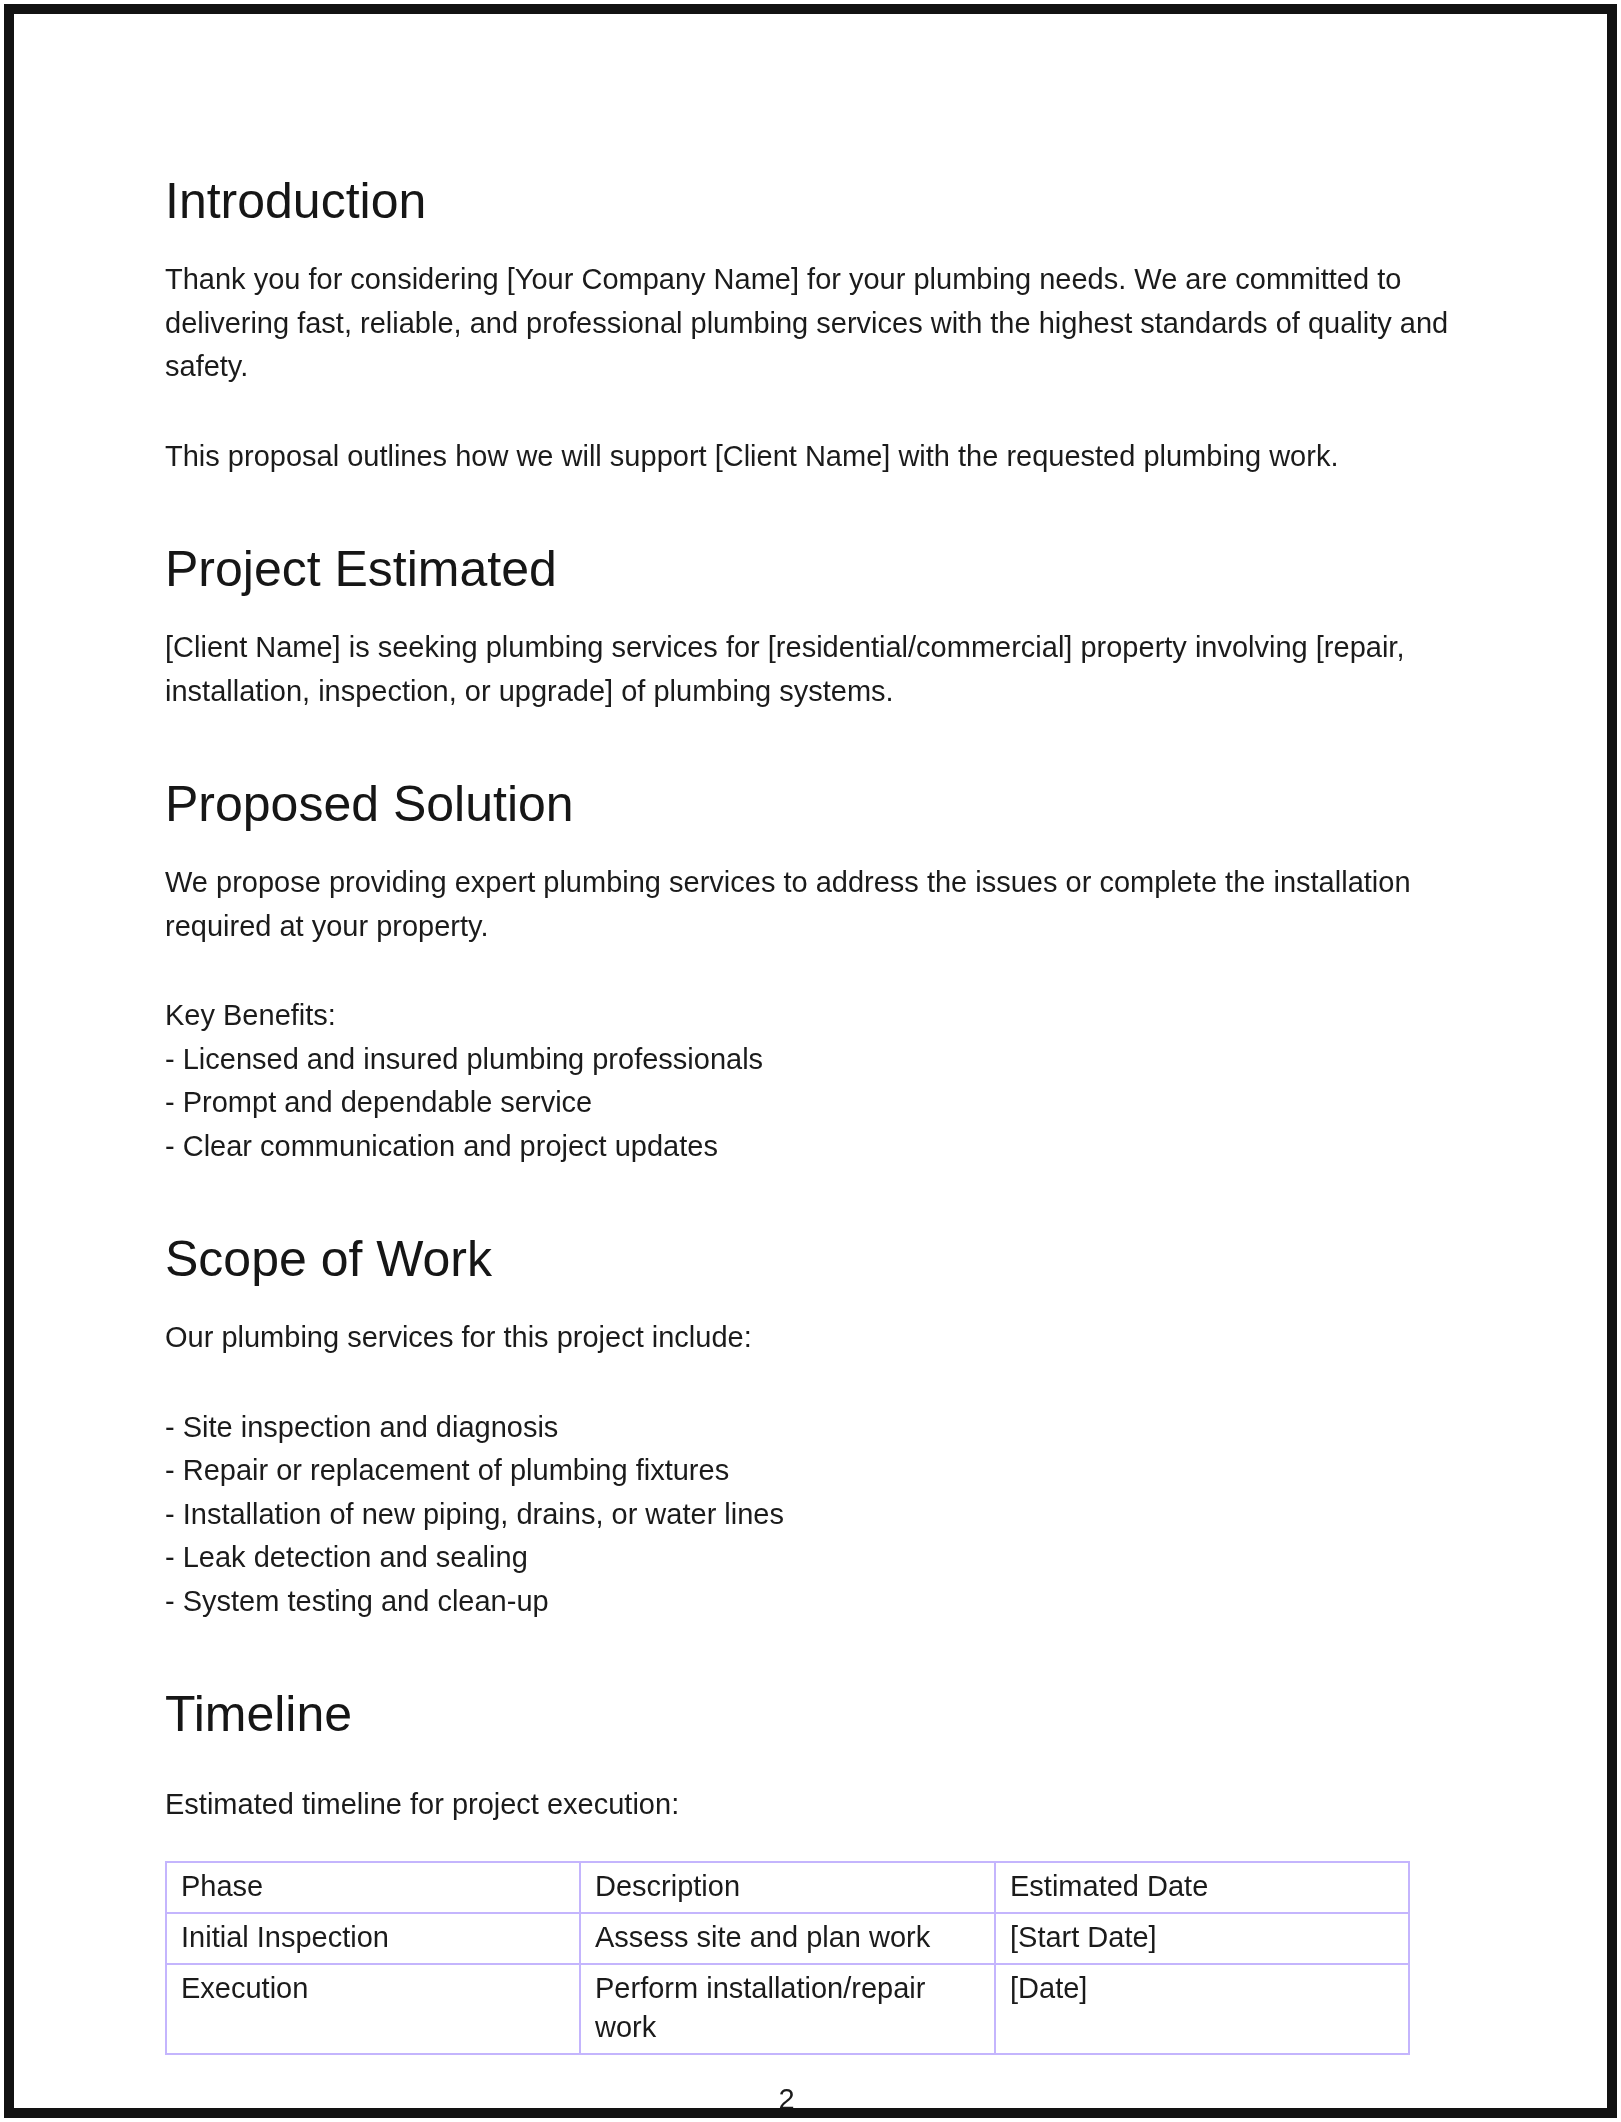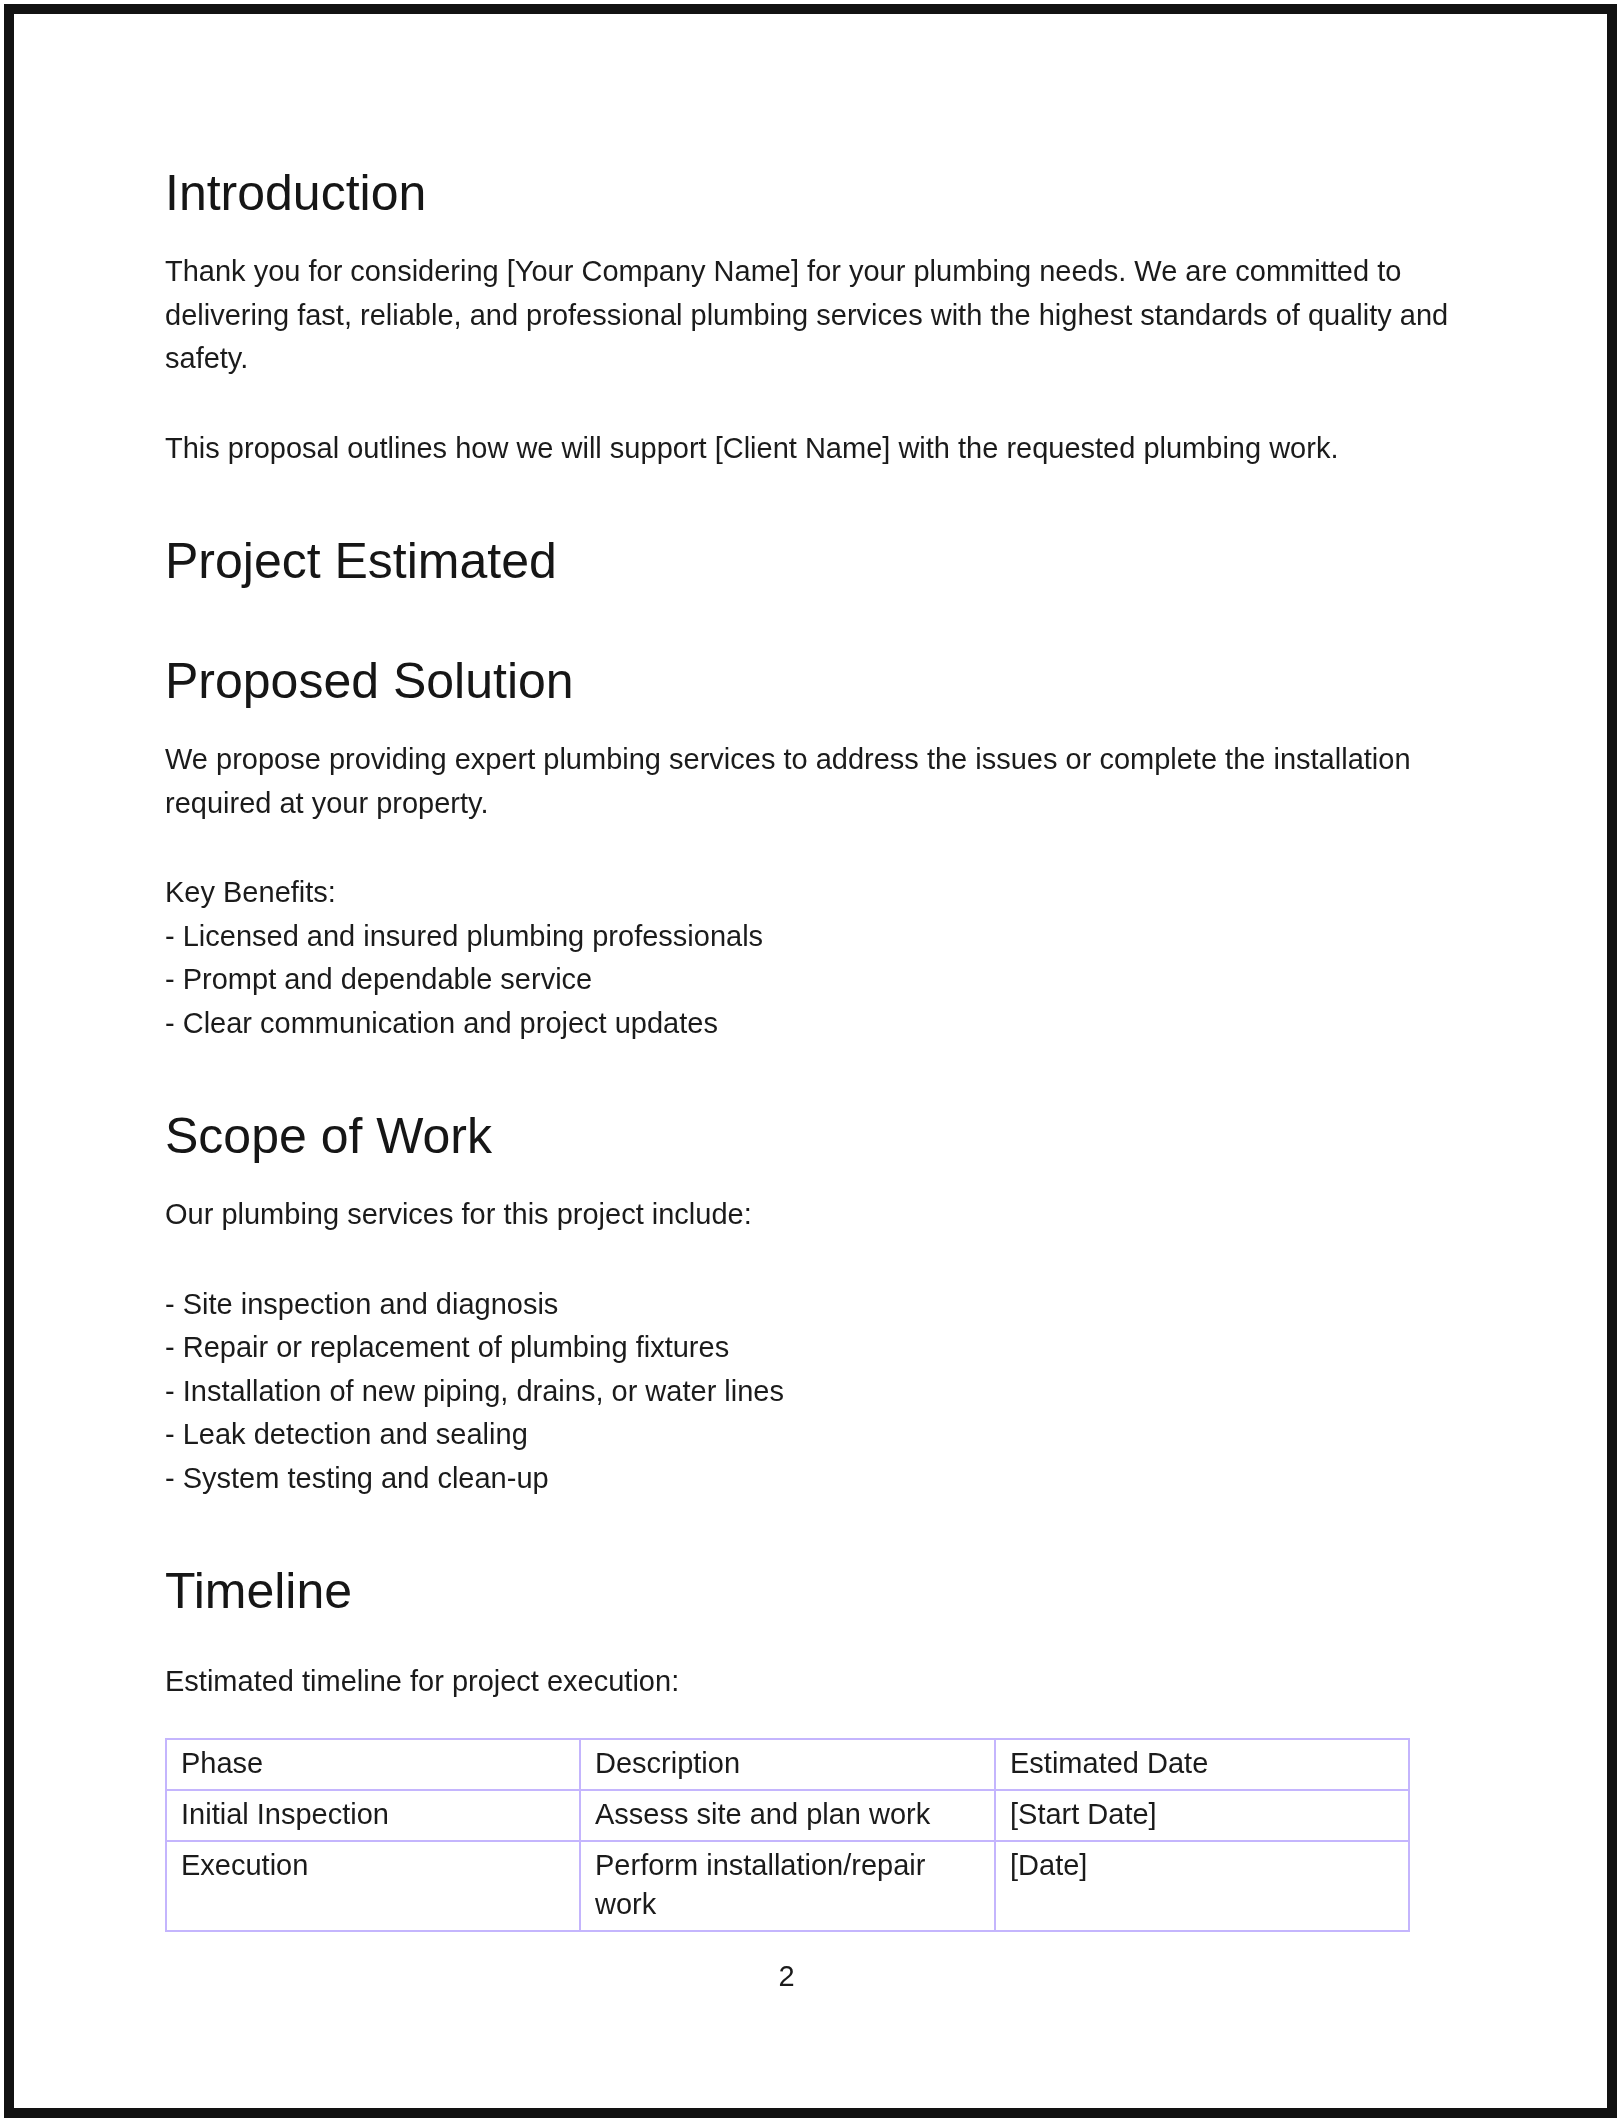--- a/index.html
+++ b/index.html
@@ -19,21 +19,21 @@
   .frame {
     position: absolute;
     inset: 4px;
     border: 10px solid #121212;
     pointer-events: none;
     z-index: 2;
   }
   .content {
     position: absolute;
     left: 165px;
-    top: 4px;
+    top: 12px;
     width: 1330px;
     padding-top: 160px;
     z-index: 1;
   }
   h1.section-heading {
     font-size: 50px;
     font-weight: 400;
     color: #161616;
     line-height: 1.16;
     margin: 62px 0 28px 0;
@@ -88,20 +88,21 @@
 
 <div class="frame"></div>
 
 <div class="content">
 
   <h1 class="section-heading first">Introduction</h1>
   <p class="body-text">Thank you for considering [Your Company Name] for your plumbing needs. We are committed to delivering fast, reliable, and professional plumbing services with the highest standards of quality and safety.</p>
   <p class="body-text">This proposal outlines how we will support [Client Name] with the requested plumbing work.</p>
 
   <h1 class="section-heading">Project Estimated</h1>
+  <p class="body-text">[Client Name] is seeking plumbing services for [residential/commercial] property involving [repair, installation, inspection, or upgrade] of plumbing systems.</p>
 
   <h1 class="section-heading">Proposed Solution</h1>
   <p class="body-text">We propose providing expert plumbing services to address the issues or complete the installation required at your property.</p>
   <div class="tight-block">
     <div>Key Benefits:</div>
     <div>- Licensed and insured plumbing professionals</div>
     <div>- Prompt and dependable service</div>
     <div>- Clear communication and project updates</div>
   </div>
 

